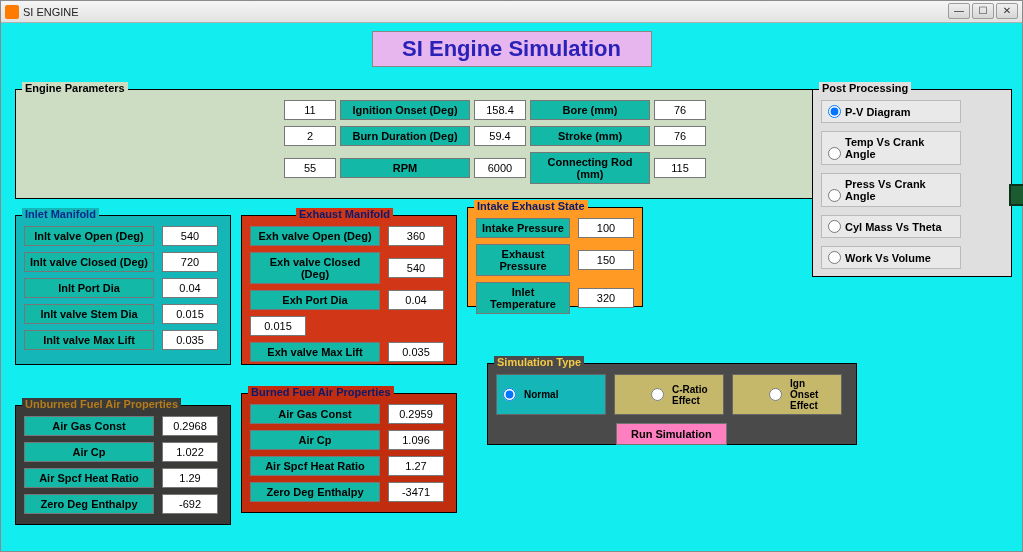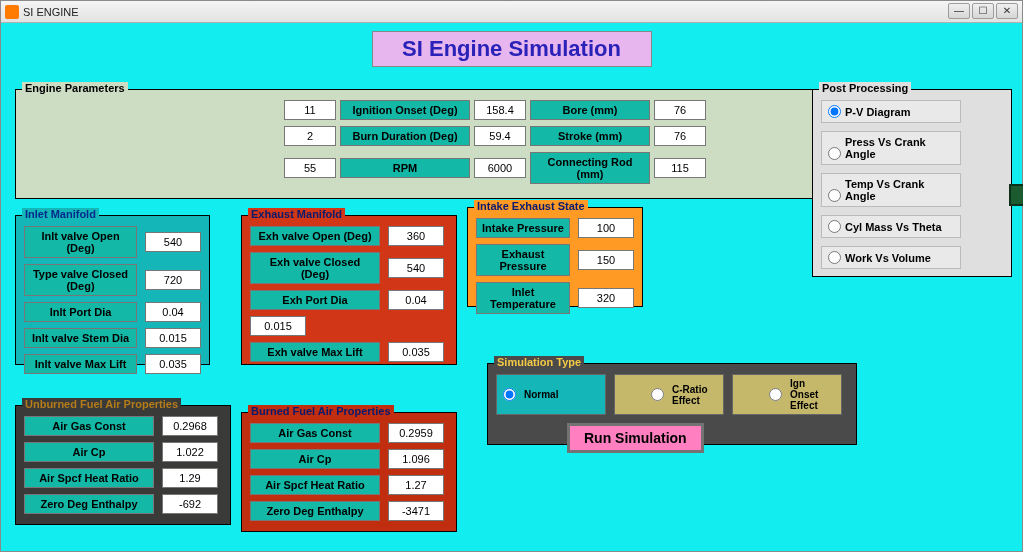--- a/index.html
+++ b/index.html
@@ -17,50 +17,50 @@
   .panel > .legend { position: absolute; top: -8px; left: 6px; font-size: 11px; font-weight: bold; padding: 0 3px; }
 
   
   .engparams { top: 66px; left: 14px; width: 800px; height: 110px; background: #cdddc4; }
   .engparams .legend { background: #cdddc4; }
   .erow { display: flex; align-items: center; gap: 4px; margin-bottom: 6px; margin-left: 160px; justify-content: center; }
   .lblbox { background: #14b8a6; border: 1px solid #777; font-size: 11px; font-weight: bold; text-align: center; padding: 3px 4px; }
   .inp { width: 52px; height: 20px; border: 1px solid #777; font-size: 11px; text-align: center; }
 
   
-  .inlet { top: 192px; left: 14px; width: 195px; height: 150px; background: #14b6b8; }
+  .inlet { top: 192px; left: 14px; width: 216px; height: 150px; background: #14b6b8; }
   .inlet .legend { background: #14b6b8; color: #062a8c; }
   .row2 { display: flex; gap: 8px; margin-bottom: 6px; align-items: center; }
   .row2 .lblbox { width: 130px; }
   .row2 .inp { width: 56px; }
 
   
   .exhaust { top: 192px; left: 240px; width: 216px; height: 150px; background: #d13716; }
-  .exhaust .legend { background: #d13716; color: #0a1b6e; }
+  .exhaust .legend { background: #d13716; color: #0a1b6e; margin-left: 48px; }
 
   
   .intake { top: 184px; left: 466px; width: 176px; height: 100px; background: #ff9a24; }
   .intake .legend { background: #ff9a24; color: #0a1b6e; }
 
   
   .unburned { top: 370px; left: 14px; width: 216px; height: 120px; background: #3a3a39; margin-top: 12px; }
   .unburned .legend { background: #3a3a39; color: #b47c1a; }
 
   
-  .burned { top: 370px; left: 240px; width: 216px; height: 120px; background: #c12d0f; margin-top: 19px; }
+  .burned { top: 370px; left: 240px; width: 216px; height: 120px; background: #c12d0f; }
   .burned .legend { background: #c12d0f; color: #0a1b6e; }
 
   
   .simtype { top: 340px; left: 486px; width: 370px; height: 82px; background: #4a4a4a; }
   .simtype .legend { background: #4a4a4a; color: #f3c946; }
   .radio-row { display: flex; gap: 8px; margin-bottom: 8px; }
   .radio-cell { display: flex; align-items: center; gap: 4px; font-size: 10px; font-weight: bold; padding: 3px 6px; border: 1px solid #666; width: 110px; }
   .rc-normal { background: #14b6b8; color: #000; }
   .rc-other { background: #c6b86b; color: #000; padding-left: 36px; }
-  .runbtn { background: #ff7fc0; border: 3px solid #737373; font-size: 14px; font-weight: bold; padding: 4px 14px; margin-left: 71px; cursor: pointer; }
+  .runbtn { background: #ff7fc0; border: 1px solid #737373; font-size: 11px; font-weight: bold; padding: 4px 14px; margin-left: 120px; cursor: pointer; }
 
   
   .postp { top: 66px; right: 10px; width: 200px; height: 188px; background: #dfdfdf; }
   .postp .legend { background: #dfdfdf; }
   .pp-row { display: flex; align-items: flex-end; font-size: 11px; font-weight: bold; background: #e9e9e9; border: 1px solid #bbb; padding: 4px 6px; margin-bottom: 8px; width: 140px; }
   
   .showgraph2 { position: absolute; right: 6px; top: 94px; width: 60px; height: 22px; background: #1c5a30; color: #000; border: 2px solid #0c3018; font-size: 9px; font-weight: bold; cursor: pointer; }
 
   input[type=radio] { margin: 0 4px 0 0; }
 </style>
@@ -106,21 +106,21 @@
       </div>
     </div>
 
     <div class="panel inlet">
       <span class="legend">Inlet Manifold</span>
       <div class="row2">
           <div class="lblbox">Inlt valve Open (Deg)</div>
           <input class="inp" value="540" style="">
         </div>
       <div class="row2">
-          <div class="lblbox">Type valve Closed (Deg)</div>
+          <div class="lblbox">Inlt valve Closed (Deg)</div>
           <input class="inp" value="720" style="">
         </div>
       <div class="row2">
           <div class="lblbox">Inlt Port Dia</div>
           <input class="inp" value="0.04" style="">
         </div>
       <div class="row2">
           <div class="lblbox">Inlt valve Stem Dia</div>
           <input class="inp" value="0.015" style="">
         </div>
@@ -229,25 +229,25 @@
     </div>
 
     <div class="panel postp">
       <span class="legend">Post Processing</span>
       <label class="pp-row">
           <input type="radio" name="pp" checked="" style="">
           <span>P-V Diagram</span>
         </label>
       <label class="pp-row">
           <input type="radio" name="pp" style="">
+          <span>Temp Vs Crank Angle</span>
+        </label>
+      <label class="pp-row">
+          <input type="radio" name="pp" style="">
           <span>Press Vs Crank Angle</span>
-        </label>
-      <label class="pp-row">
-          <input type="radio" name="pp" style="">
-          <span>Temp Vs Crank Angle</span>
         </label>
       <label class="pp-row">
           <input type="radio" name="pp" style="">
           <span>Cyl Mass Vs Theta</span>
         </label>
       <label class="pp-row">
           <input type="radio" name="pp" style="">
           <span>Work Vs Volume</span>
         </label>
       <button class="showgraph2" style="right:-58px">Show Graph</button>

